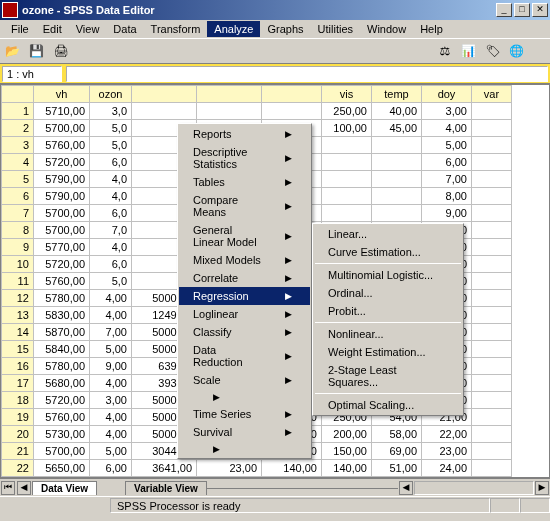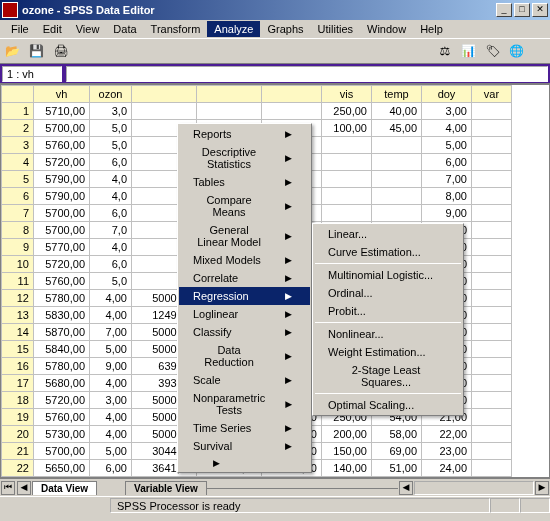--- a/index.html
+++ b/index.html
@@ -7,39 +7,39 @@
 .titlebar { background: linear-gradient(to right, #0a246a, #a6caf0); color: #fff; height: 20px; display: flex; align-items: center; padding: 0 2px; }
 .titlebar .app-icon { width: 16px; height: 16px; background: #a00; margin-right: 4px; border: 1px solid #fff; display:inline-block;}
 .titlebar .title { flex: 1; font-weight: bold; font-size: 11px; }
 .win-buttons { display: flex; gap: 2px; }
 .win-btn { width: 16px; height: 14px; background: #d4d0c8; border: 1px solid #fff; border-right-color: #404040; border-bottom-color: #404040; font-size: 9px; text-align: center; line-height: 11px; color:#000; }
 .menubar { background: #d4d0c8; height: 18px; display: flex; align-items: center; padding: 0 4px; font-size: 11px; }
 .menubar span { padding: 2px 7px; cursor: default; }
 .menubar span.open { background: #0a246a; color: #fff; }
 .toolbar { background: #d4d0c8; height: 26px; display: flex; align-items: center; padding: 2px; gap: 2px; border-top: 1px solid #fff; border-bottom: 1px solid #808080; }
 .tbtn { width: 22px; height: 22px; border: 1px solid #d4d0c8; display:flex; align-items:center; justify-content:center; font-size:12px;}
-.cellref { display: flex; align-items: center; height: 20px; background:#4c1d95; border-bottom:1px solid #808080;}
+.cellref { display: flex; align-items: center; height: 20px; background:#fde047; border-bottom:1px solid #808080;}
 .cellname { width: 60px; border: 1px inset #fff; background: #fff; padding: 1px 4px; margin: 1px 2px; font-size:11px;}
 .cellval { flex:1; border: 1px inset #fff; background: #fff; padding: 1px 4px; margin: 1px 2px; font-size:11px; height:16px;}
 .grid-wrap { position: relative; background:#fff; height: 394px; overflow:hidden; border: 1px solid #808080;}
 table { border-collapse: collapse; table-layout: fixed; font-size: 11px; }
 th, td { border: 1px solid #c0c0c0; height: 17px; overflow:hidden; white-space:nowrap;}
 th { background: #fef9c3; font-weight: normal; text-align: center; }
 th.rowh { width: 32px; text-align:right; padding-right:4px;}
 th.colh { text-align:center; }
 td { text-align: right; padding-right: 4px; }
 .col-vh{width:56px;} .col-ozon{width:42px;} .col-c{width:65px;} .col-d{width:65px;} .col-e{width:60px;} .col-vis{width:50px;} .col-temp{width:50px;} .col-doy{width:50px;} .col-var{width:40px;}
 .sheet-tabs { height: 18px; background:#d4d0c8; display:flex; align-items:center; font-size:10px; border-top:1px solid #808080;}
 .tab-arrow{width:14px;height:14px; border:1px solid #808080; background:#d4d0c8; text-align:center; line-height:11px; margin:0 1px; font-size:9px;}
 .tab { padding: 1px 8px; border:1px solid #808080; background:#fff; border-bottom:none; font-weight:bold;}
 .tab.inactive{background:#d4d0c8; font-weight:bold;margin-left:28px;}
 .status { height: 18px; background:#d4d0c8; display:flex; align-items:center; border-top:1px solid #fff;}
 .status-cell{border:1px inset #fff; padding:1px 6px; height:15px; font-size:11px;}
 .dropdown { position: absolute; background: #d4d0c8; border: 1px solid #808080; border-top-color:#fff; border-left-color:#fff; box-shadow: 2px 2px 3px rgba(0,0,0,0.3); z-index: 100; padding: 1px;}
-.dropdown .item { padding: 3px 18px 3px 14px; font-size: 11px; display:flex; justify-content:space-between; align-items:center; cursor:default; position:relative;text-align:center;}
+.dropdown .item { padding: 3px 18px 3px 14px; font-size: 11px; display:flex; justify-content:space-between; align-items:center; cursor:default; position:relative;}
 .dropdown .item.hover { background: #0a246a; color: #fff; }
 .dropdown .item .arrow { font-size: 9px; margin-left:20px;}
 .dropdown .sep { height: 1px; background: #808080; border-bottom:1px solid #fff; margin: 2px 1px; }
 #analyze-menu { top: 38px; left: 176px; width: 135px; }
 #regression-menu { top: 138px; left: 311px; width: 152px; }
 </style>
 </head>
 <body>
 
 <div class="titlebar">
@@ -419,21 +419,20 @@
       </div>
       <div class="item">
         <span>Data Reduction</span>
         <span class="arrow">▶</span>
       </div>
       <div class="item">
         <span>Scale</span>
         <span class="arrow">▶</span>
       </div>
       <div class="item">
-        <span>Nonparametric Tests</span>
         <span class="arrow">▶</span>
       </div>
       <div class="item">
         <span>Time Series</span>
         <span class="arrow">▶</span>
       </div>
       <div class="item">
         <span>Survival</span>
         <span class="arrow">▶</span>
       </div>

